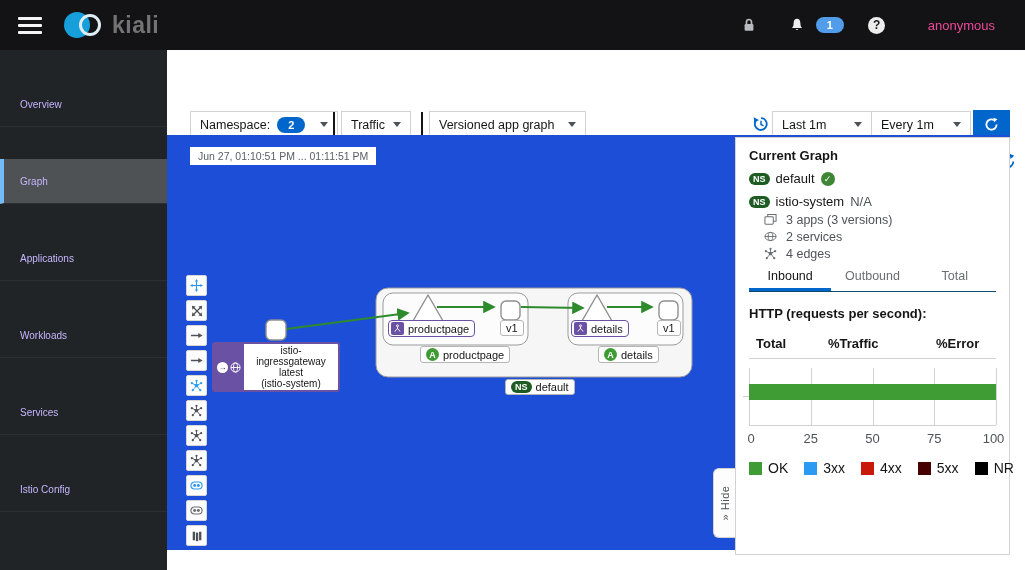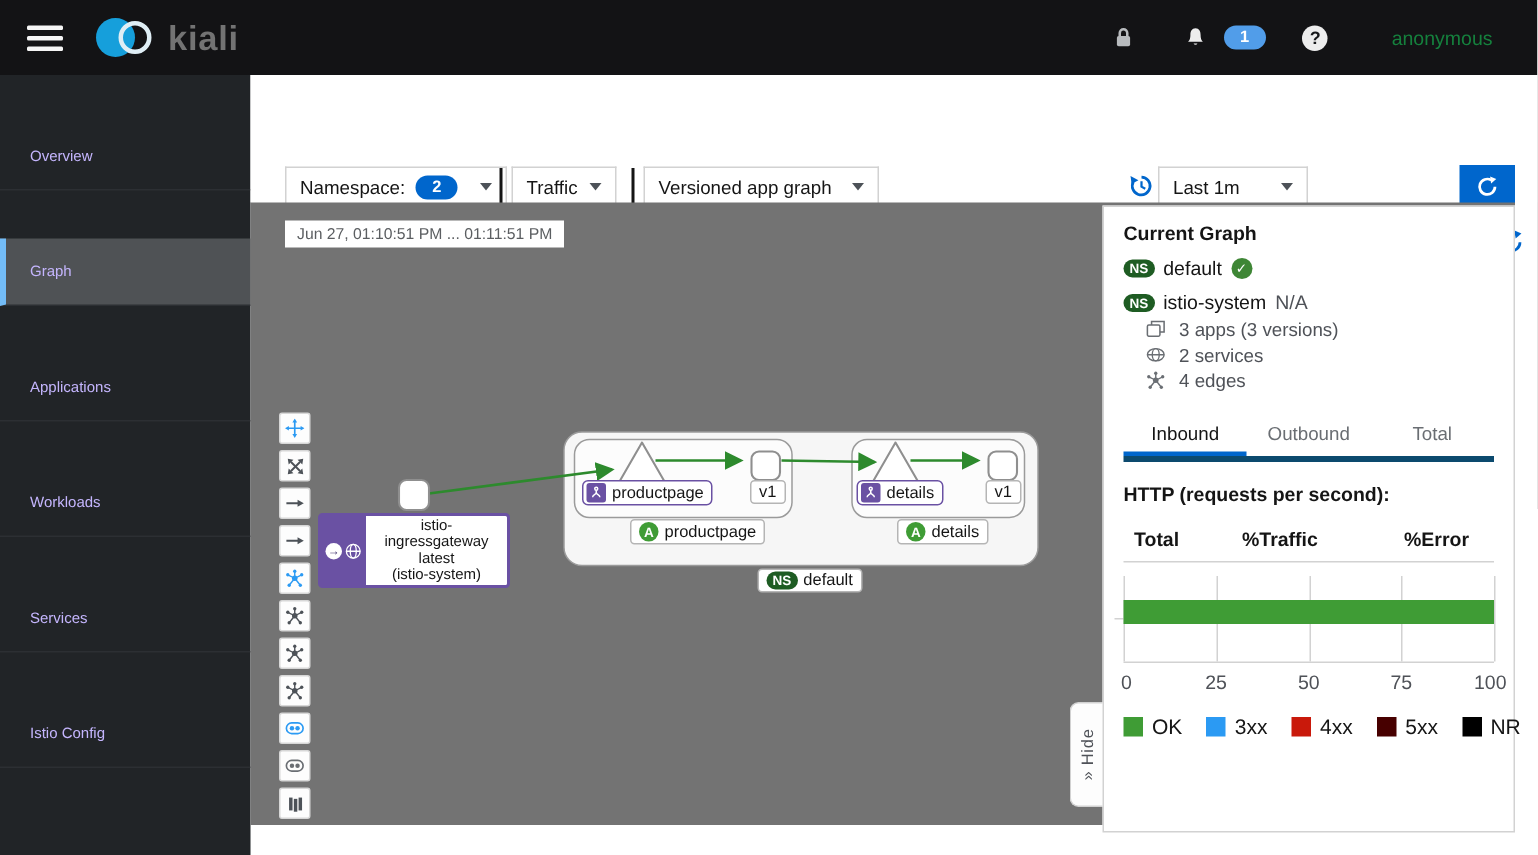--- a/index.html
+++ b/index.html
@@ -11,42 +11,42 @@
   .hamburger { margin-left:18px; width:24px; height:17px; display:flex; flex-direction:column; justify-content:space-between; cursor:pointer; }
   .hamburger span { display:block; height:3px; background:#f5f5f5; border-radius:1px; }
   .logo { margin-left:22px; position:relative; width:44px; height:28px; }
   .logo .c1 { position:absolute; left:0; top:1px; width:26px; height:26px; border-radius:50%; background:#169fdb; }
   .logo .c2 { position:absolute; left:15px; top:3px; width:22px; height:22px; border-radius:50%; border:3px solid #dfeef5; }
   .brand { color:#737373; font-size:23px; font-weight:bold; margin-left:4px; letter-spacing:.5px; }
   .mast-right { margin-left:auto; display:flex; align-items:center; gap:0; padding-right:30px; }
   .mast-icon-btn { width:34px; height:34px; display:flex; align-items:center; justify-content:center; cursor:pointer; }
   .notif-badge { background:#519de9; color:#fff; font-size:11px; font-weight:bold; border-radius:9px; padding:2px 11px; margin-left:2px; }
   .help-circle { width:17px; height:17px; border-radius:50%; background:#ededed; color:#16181a; font-size:12px; font-weight:bold; display:flex; align-items:center; justify-content:center; }
-  .username { color:#15803d; font-size:13px; margin-left:34px; cursor:pointer; }
+  .username { color:#ec4899; font-size:13px; margin-left:34px; cursor:pointer; }
 
   
   .sidebar { position:absolute; left:0; top:50px; width:167px; height:520px; background:#212427; }
   .nav-item { height:45px; display:flex; align-items:center; padding-left:20px; color:#c4b5fd; font-size:10px; border-bottom:1px solid #2c2f33; cursor:pointer;margin-top:32px; }
   .nav-item.active { background:#4f5255; border-left:4px solid #73bcf7; padding-left:16px; }
 
   
   .toolbar { position:absolute; left:167px; top:50px; width:858px; height:85px; background:#fff; }
   .ctl { position:absolute; height:27px; background:#fff; border:1px solid #d2d2d2; border-bottom-color:#8a8d90; display:flex; align-items:center; font-size:12.5px; color:#151515; padding:0 9px; cursor:pointer; white-space:nowrap; }
   .caret { width:0; height:0; border-left:4px solid transparent; border-right:4px solid transparent; border-top:5px solid #4d5258; margin-left:8px; }
   .ns-pill { background:#06c; color:#fff; border-radius:9px; font-size:11px; font-weight:bold; padding:2px 11px; margin-left:7px; }
   .vdivider { position:absolute; top:62px; width:2px; height:25px; background:#151515; }
   .input-ctl { cursor:text; color:#71767b; justify-content:space-between; }
   .input-ctl input { border:none; outline:none; font-size:12.5px; width:130px; color:#151515; font-family:"Liberation Sans",sans-serif; }
   .input-ctl input::placeholder { color:#8a8d90; }
   .input-caret-box { border-left:1px solid #d2d2d2; align-self:stretch; display:flex; align-items:center; padding-left:7px; margin-left:7px; }
   .circ-icon { width:15px; height:15px; border-radius:50%; border:1.5px solid #06c; color:#06c; font-size:10px; font-weight:bold; display:flex; align-items:center; justify-content:center; }
   .refresh-btn { position:absolute; left:973px; top:60px; width:37px; height:29px; background:#06c; border:none; border-radius:0; display:flex; align-items:center; justify-content:center; cursor:pointer; }
 
   
-  .graph-area { position:absolute; left:167px; top:135px; width:843px; height:415px; background:#737373;padding-left:11px; }
+  .graph-area { position:absolute; left:167px; top:135px; width:843px; height:415px; background:#1d4ed8;padding-left:11px; }
   .timestamp { position:absolute; left:23px; top:12px; background:#fff; color:#5b5e61; font-size:10.5px; padding:3px 8px; }
   .gtool { position:absolute; left:19px; width:21px; height:21px; background:#fdfdfd; border:1px solid #d7d7d7; border-radius:2px; display:flex; align-items:center; justify-content:center; cursor:pointer; }
   .graph-svg { position:absolute; left:13px; top:145px; }
 
   .node-label { position:absolute; background:#fff; border:1px solid #b5b5b5; border-radius:3px; font-size:11px; color:#151515; display:flex; align-items:center; padding:1px 5px; gap:4px; cursor:pointer; white-space:nowrap; }
   .vs-label { border:1.5px solid #6a51a3; border-radius:4px; padding:1px 5px 1px 2px; }
   .vs-badge { width:13px; height:13px; background:#6a51a3; border-radius:2px; display:flex; align-items:center; justify-content:center; }
   .app-badge { width:13px; height:13px; background:#3f9c35; border-radius:50%; color:#fff; font-size:9px; font-weight:bold; display:flex; align-items:center; justify-content:center; }
   .ns-badge { background:#1e5c23; border-radius:7px; color:#fff; font-size:9px; font-weight:bold; padding:1px 4px; }
   .gw-label { position:absolute; display:flex; border:2px solid #6a51a3; border-radius:3px; background:#fff; cursor:pointer; }
@@ -55,21 +55,21 @@
   .gw-text { padding:1px 6px; text-align:center; font-size:10px; line-height:11px; color:#151515; }
 
   
   .side-panel { position:absolute; left:735px; top:137px; width:275px; height:418px; background:#fff; border:1px solid #d2d2d2; padding:10px 13px 0 13px; font-size:13px; color:#151515; }
   .sp-title { font-weight:bold; font-size:13px; }
   .sp-ns-row { display:flex; align-items:center; gap:6px; margin-top:8px; }
   .check-icon { width:14px; height:14px; border-radius:50%; background:#3e8635; color:#fff; font-size:9px; display:flex; align-items:center; justify-content:center; }
   .na-text { color:#4f5258; }
   .sp-stats { margin-top:2px; margin-left:15px; }
   .sp-stat { display:flex; align-items:center; gap:9px; height:17px; color:#4f5258; font-size:12.5px; }
-  .sp-tabs { display:flex; margin-top:13px; border-bottom:4px solid #0c4a6e; }
+  .sp-tabs { display:flex; border-bottom:1px solid #0c4a6e; }
   .sp-tab { flex:1; text-align:center; padding:7px 0 8px 0; color:#6a6e73; font-size:12.5px; cursor:pointer; }
   .sp-tab.active { color:#151515; border-bottom:3px solid #06c; padding-bottom:5px; }
   .http-title { font-weight:bold; margin-top:14px; }
   .sp-table { margin-top:9px; }
   .sp-tr { display:grid; grid-template-columns:72px 108px auto; padding:6px 0 7px 7px; border-bottom:1px solid #d2d2d2; }
   .sp-tr.head { font-weight:bold; }
   .sp-tr.vals { padding:10px 0 11px 7px; border-bottom:1px solid #ebebeb; }
 
   .chart { margin-top:9px; position:relative; height:58px; border-bottom:1px solid #d2d2d2; }
   .gridline { position:absolute; top:0; bottom:0; width:1px; background:#d2d2d2; }
@@ -150,20 +150,24 @@
 
     <div style="position:absolute; left:586px; top:66px;">
       <svg width="16" height="16" viewBox="0 0 14 14">
           <path d="M7 1.8 A5.2 5.2 0 1 1 2.2 4.6" fill="none" stroke="#06c" stroke-width="1.6"></path>
           <polygon points="0.6,1.2 1.2,5.8 5.2,3.6" fill="#06c"></polygon>
           <path d="M7 4.2 V7.4 L9.2 8.6" fill="none" stroke="#06c" stroke-width="1.3"></path>
         </svg>
     </div>
     <div class="ctl" style="left:605px; top:61px; width:100px; justify-content:space-between;">
       <span>Last 1m</span>
+      <span class="caret"></span>
+    </div>
+    <div class="ctl" style="left:704px; top:61px; width:100px; justify-content:space-between;">
+      <span>Every 1m</span>
       <span class="caret"></span>
     </div>
     <button class="refresh-btn" style="left:806px;">
       <svg width="15" height="15" viewBox="0 0 14 14">
           <path d="M11.8 7 A4.8 4.8 0 1 1 9.5 2.9" fill="none" stroke="#fff" stroke-width="1.7"></path>
           <polygon points="8.8,0.6 12.6,2.2 9.4,5" fill="#fff"></polygon>
         </svg>
     </button>
 
     <div class="ctl" style="left:23px; top:99px;">

